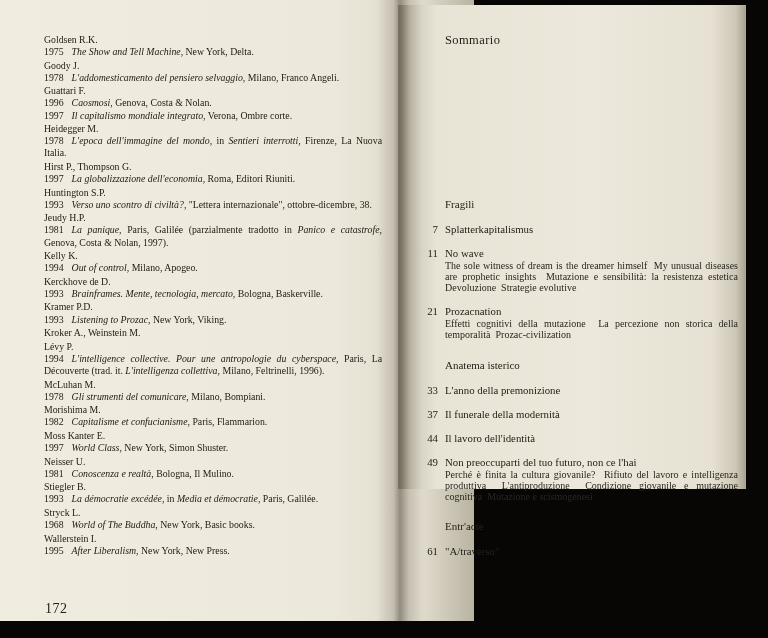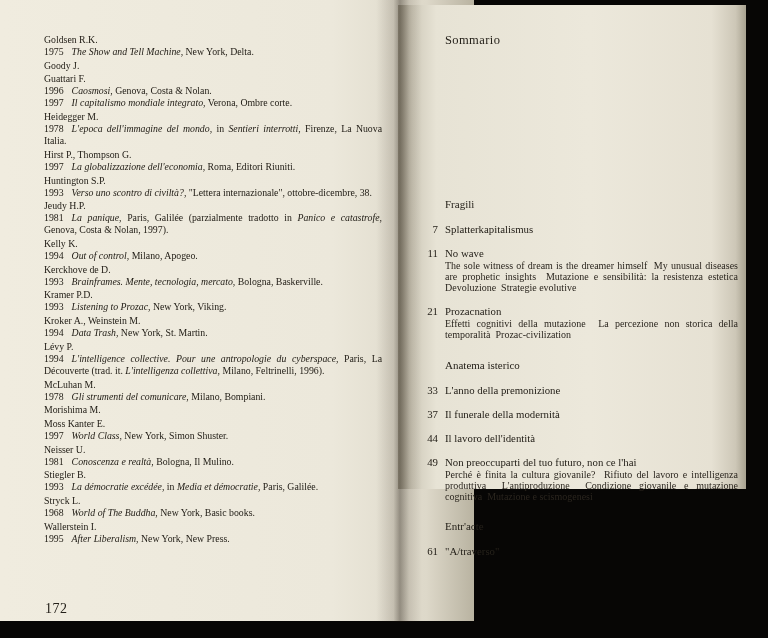--- a/index.html
+++ b/index.html
@@ -56,20 +56,21 @@
 <div class="scan">
 
   <div class="page page-left">
     <div class="bib">
         <div class="bib-entry">
           <div>Goldsen R.K.</div>
           <div class="bib-work"><span class="bib-year">1975</span><span class="italic">The Show and Tell Machine</span><span>, New York, Delta.</span></div>
         </div>
         <div class="bib-entry">
           <div>Goody J.</div>
+          <div class="bib-work"><span class="bib-year">1978</span><span class="italic">L'addomesticamento del pensiero selvaggio</span><span>, Milano, Franco Angeli.</span></div>
         </div>
         <div class="bib-entry">
           <div>Guattari F.</div>
           <div class="bib-work"><span class="bib-year">1996</span><span class="italic">Caosmosi</span><span>, Genova, Costa &amp; Nolan.</span></div>
           <div class="bib-work"><span class="bib-year">1997</span><span class="italic">Il capitalismo mondiale integrato</span><span>, Verona, Ombre corte.</span></div>
         </div>
         <div class="bib-entry">
           <div>Heidegger M.</div>
           <div class="bib-work"><span class="bib-year">1978</span><span class="italic">L'epoca dell'immagine del mondo</span><span>, in </span><span class="italic">Sentieri interrotti</span><span>, Firenze, La Nuova Italia.</span></div>
         </div>
@@ -92,32 +93,32 @@
         <div class="bib-entry">
           <div>Kerckhove de D.</div>
           <div class="bib-work"><span class="bib-year">1993</span><span class="italic">Brainframes. Mente, tecnologia, mercato</span><span>, Bologna, Baskerville.</span></div>
         </div>
         <div class="bib-entry">
           <div>Kramer P.D.</div>
           <div class="bib-work"><span class="bib-year">1993</span><span class="italic">Listening to Prozac</span><span>, New York, Viking.</span></div>
         </div>
         <div class="bib-entry">
           <div>Kroker A., Weinstein M.</div>
-          <div class="bib-work"><span class="bib-year">1994</span><span class="italic">Data Trash</span><span>, New York, St. Martin.</span></div>
         </div>
         <div class="bib-entry">
           <div>Lévy P.</div>
           <div class="bib-work"><span class="bib-year">1994</span><span class="italic">L'intelligence collective. Pour une antropologie du cyberspace</span><span>, Paris, La Découverte (trad. it. </span><span class="italic">L'intelligenza collettiva</span><span>, Milano, Feltrinelli, 1996).</span></div>
         </div>
         <div class="bib-entry">
           <div>McLuhan M.</div>
           <div class="bib-work"><span class="bib-year">1978</span><span class="italic">Gli strumenti del comunicare</span><span>, Milano, Bompiani.</span></div>
         </div>
         <div class="bib-entry">
           <div>Morishima M.</div>
+          <div class="bib-work"><span class="bib-year">1982</span><span class="italic">Capitalisme et confucianisme</span><span>, Paris, Flammarion.</span></div>
         </div>
         <div class="bib-entry">
           <div>Moss Kanter E.</div>
           <div class="bib-work"><span class="bib-year">1997</span><span class="italic">World Class</span><span>, New York, Simon Shuster.</span></div>
         </div>
         <div class="bib-entry">
           <div>Neisser U.</div>
           <div class="bib-work"><span class="bib-year">1981</span><span class="italic">Conoscenza e realtà</span><span>, Bologna, Il Mulino.</span></div>
         </div>
         <div class="bib-entry">

